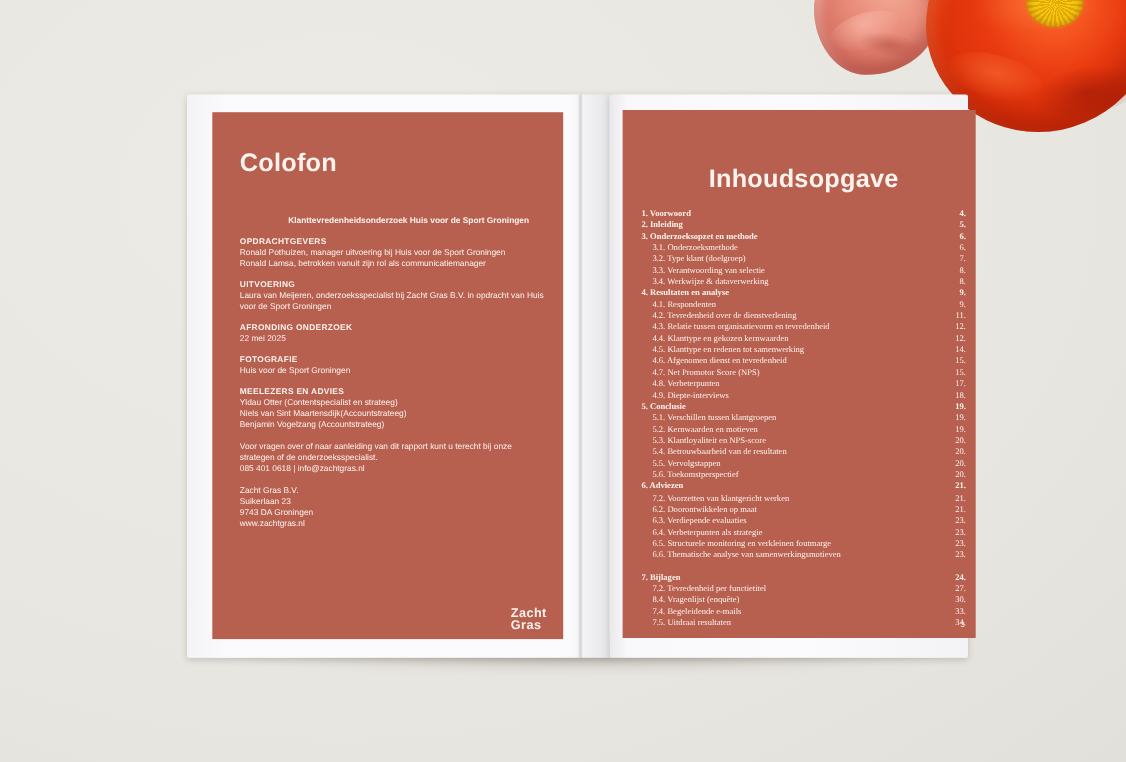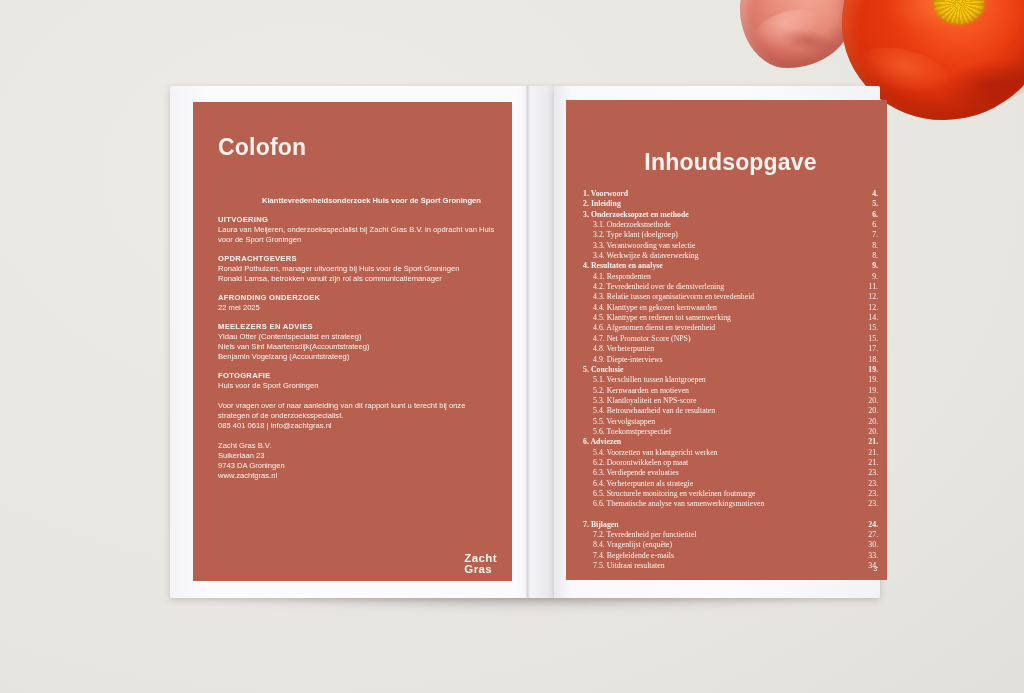--- a/index.html
+++ b/index.html
@@ -162,41 +162,41 @@
 
   <div class="booklet">
 
     <div class="page page-left">
       <div class="block block-left">
         <h1>Colofon</h1>
         <p class="subject">Klanttevredenheidsonderzoek Huis voor de Sport Groningen</p>
 
         <div>
             <div class="c-section">
-              <div class="c-heading">UITVOERING</div>
-              <div class="c-line">Laura van Meijeren, onderzoeksspecialist bij Zacht Gras B.V. in opdracht van Huis voor de Sport Groningen</div>
-            </div>
-            <div class="c-section">
               <div class="c-heading">OPDRACHTGEVERS</div>
               <div class="c-line">Ronald Pothuizen, manager uitvoering bij Huis voor de Sport Groningen</div>
               <div class="c-line">Ronald Lamsa, betrokken vanuit zijn rol als communicatiemanager</div>
             </div>
             <div class="c-section">
+              <div class="c-heading">UITVOERING</div>
+              <div class="c-line">Laura van Meijeren, onderzoeksspecialist bij Zacht Gras B.V. in opdracht van Huis voor de Sport Groningen</div>
+            </div>
+            <div class="c-section">
               <div class="c-heading">AFRONDING ONDERZOEK</div>
               <div class="c-line">22 mei 2025</div>
+            </div>
+            <div class="c-section">
+              <div class="c-heading">FOTOGRAFIE</div>
+              <div class="c-line">Huis voor de Sport Groningen</div>
             </div>
             <div class="c-section">
               <div class="c-heading">MEELEZERS EN ADVIES</div>
               <div class="c-line">Yldau Otter (Contentspecialist en strateeg)</div>
               <div class="c-line">Niels van Sint Maartensdijk(Accountstrateeg)</div>
               <div class="c-line">Benjamin Vogelzang (Accountstrateeg)</div>
-            </div>
-            <div class="c-section">
-              <div class="c-heading">FOTOGRAFIE</div>
-              <div class="c-line">Huis voor de Sport Groningen</div>
             </div>
           </div>
 
         <p class="c-body para">Voor vragen over of naar aanleiding van dit rapport kunt u terecht bij onze strategen of de onderzoeksspecialist.</p>
         <p class="c-body">085 401 0618 | info@zachtgras.nl</p>
 
         <div class="address-block">
             <div class="c-line">Zacht Gras B.V.</div>
             <div class="c-line">Suikerlaan 23</div>
             <div class="c-line">9743 DA Groningen</div>
@@ -308,21 +308,21 @@
             </div>
             <div class="toc-row lvl1">
               <span class="toc-label">5.6. Toekomstperspectief</span>
               <span class="toc-page">20.</span>
             </div>
             <div class="toc-row">
               <span class="toc-label">6. Adviezen</span>
               <span class="toc-page">21.</span>
             </div>
             <div class="toc-row lvl1">
-              <span class="toc-label">5.4. Voorzetten van klantgericht werken</span>
+              <span class="toc-label">7.2. Voorzetten van klantgericht werken</span>
               <span class="toc-page">21.</span>
             </div>
             <div class="toc-row lvl1">
               <span class="toc-label">6.2. Doorontwikkelen op maat</span>
               <span class="toc-page">21.</span>
             </div>
             <div class="toc-row lvl1">
               <span class="toc-label">6.3. Verdiepende evaluaties</span>
               <span class="toc-page">23.</span>
             </div>

